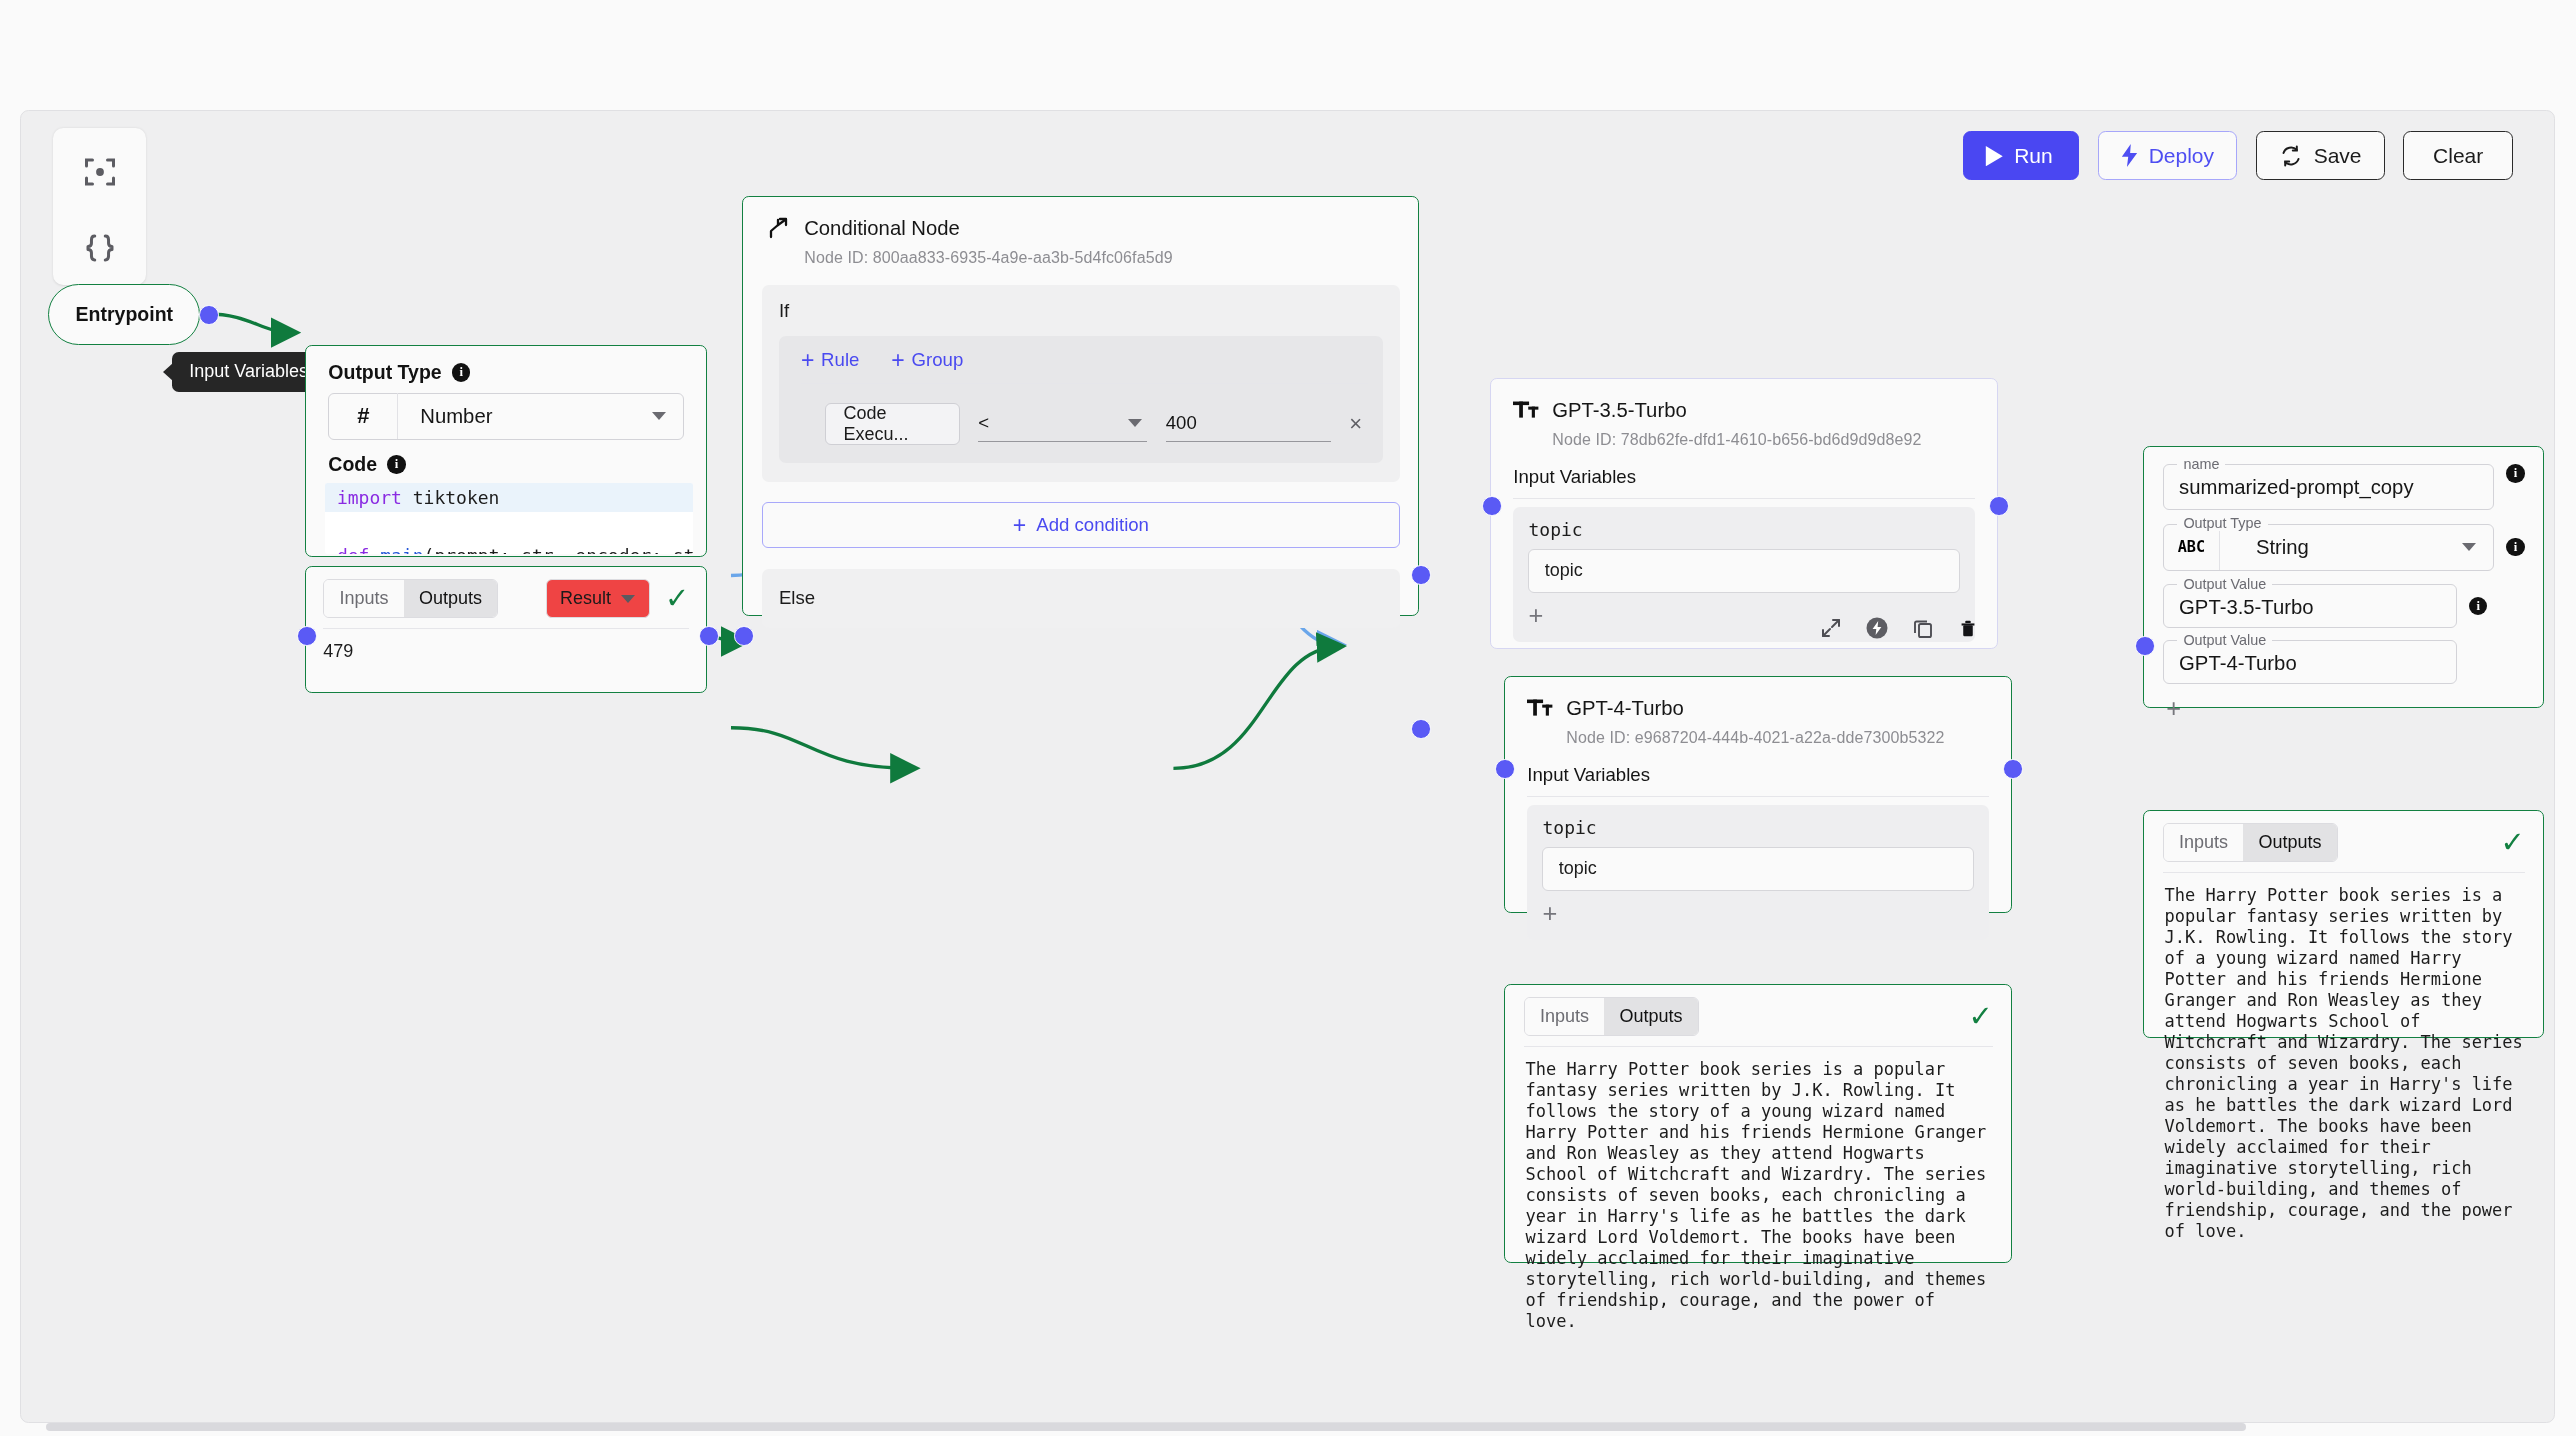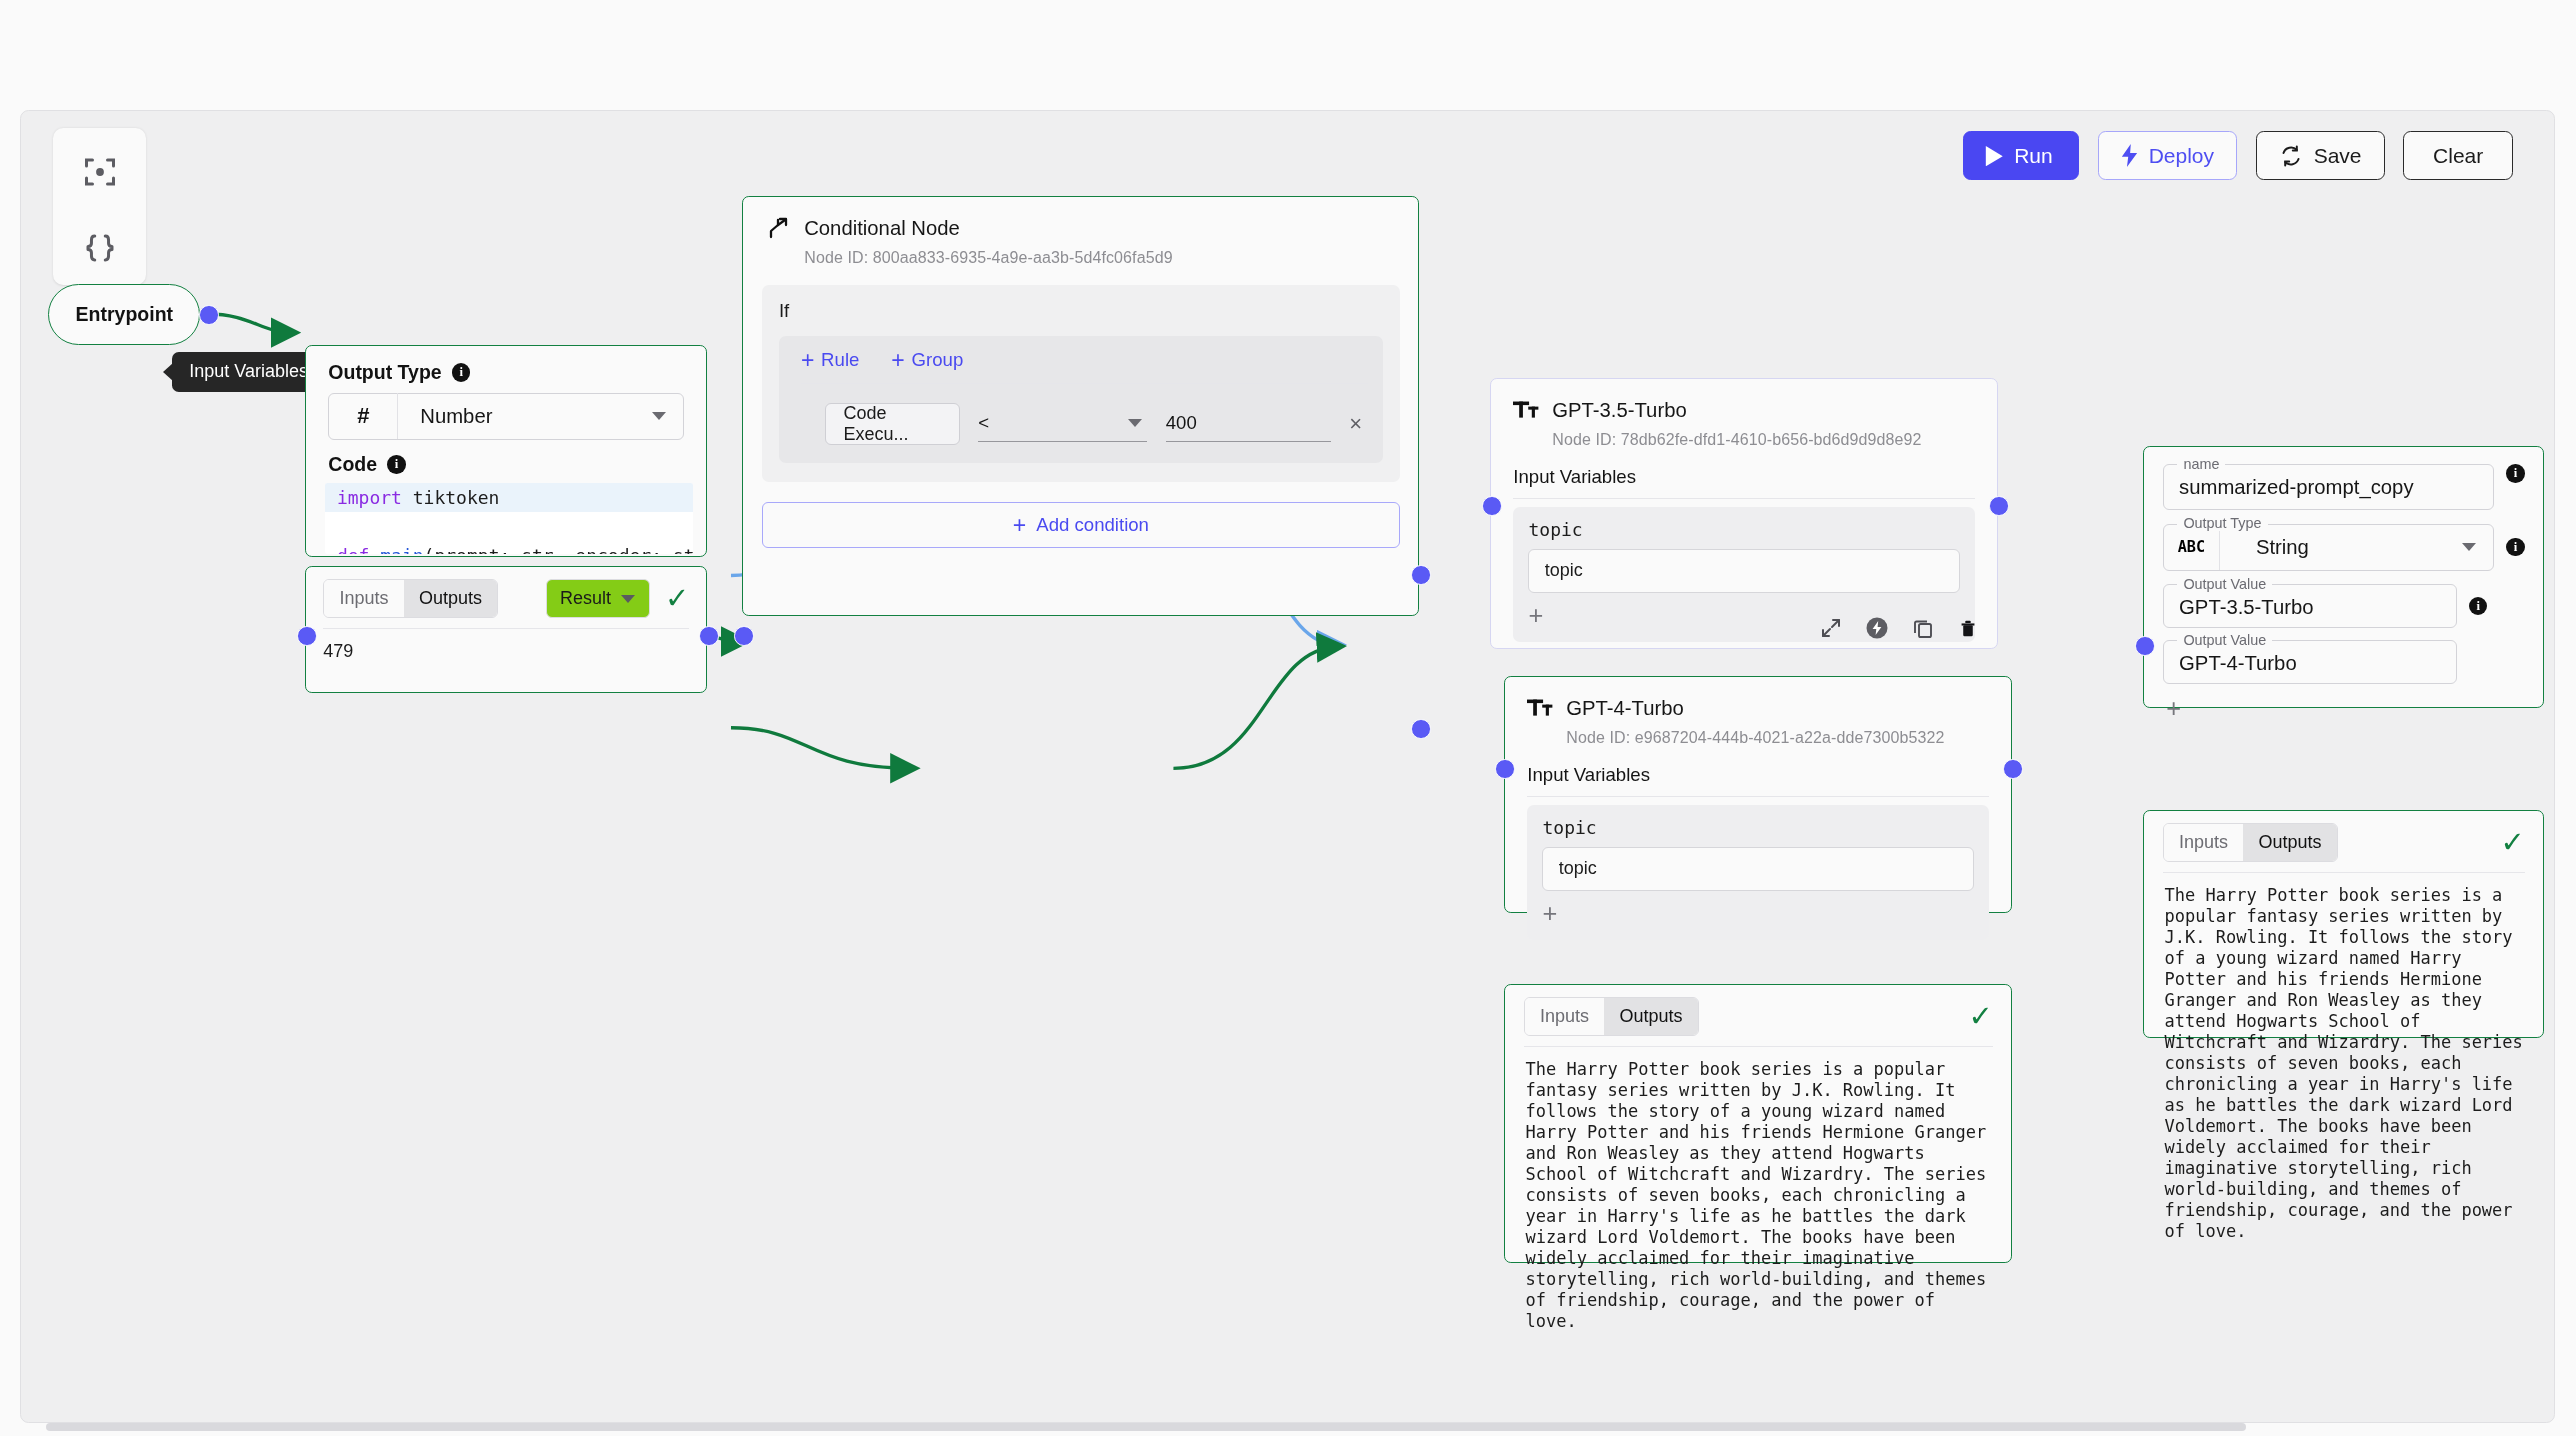--- a/index.html
+++ b/index.html
@@ -96,21 +96,21 @@
   .code-line.hl { background: #eaf3fb; }
   .kw { color: #8a2be2; }
   .fn { color: #2456d8; }
 
   
   .result-panel { position: absolute; background: #fafafa; border: 1.7px solid #128041; border-radius: 6.8px; }
   .seg { display: flex; border: 0.8px solid #dcdce0; border-radius: 6px; overflow: hidden; height: 39px; }
   .seg div { padding: 0 15.2px; display: flex; align-items: center; font-size: 18px; color: #6c6c72; background: #fafafa; cursor: pointer; }
   .seg div.active { background: #e2e2e4; color: #111; font-weight: 500; }
   .mini-select {
-    height: 39px; border: 0.8px solid #dcdce0; border-radius: 6px; background: #84cc16;
+    height: 39px; border: 0.8px solid #dcdce0; border-radius: 6px; background: #ef4444;
     display:flex; align-items:center; gap: 10.2px; padding: 0 13.5px; font-size: 18px; color:#1a1a1a; cursor:pointer;
   }
   .check { color: #128041; font-size: 29px; line-height: 1; }
   .hr { height: 0.8px; background: #e6e6ea; }
   .mono-out { font-family: "DejaVu Sans Mono", monospace; font-size: 17px; line-height: 21px; color: #1c1c1c; white-space: pre-wrap; }
 
   
   .handle {
     position: absolute; width: 19.5px; height: 19.5px; border-radius: 50%;
     background: #5a5af5; border: 1.7px solid #fff; z-index: 6;
@@ -313,20 +313,23 @@
             <div style="font-size:22px;color:#5f5f65;cursor:pointer">×</div>
           </div>
         </div>
       </div>
 
       <div class="add-cond" style="margin:20.3px 18.6px 0 18.6px">
         <span class="plus">+</span>
         <span>Add condition</span>
       </div>
 
+      <div class="cond-section" style="margin:20.3px 18.6px 0 18.6px;height:59px;display:flex;align-items:center;padding-left:17px">
+        <span style="font-size:18.6px;color:#1b1b1b">Else</span>
+      </div>
     </div>
     <div class="handle" style="left:713px;top:515px"></div>
     <div class="handle" style="left:1390px;top:454px"></div>
     <div class="handle" style="left:1390px;top:608px"></div>
 
     <div class="node lav" style="left:1469px;top:267px;width:508px;height:271px;z-index:4">
       <div style="padding:18.6px 0 0 22px">
         <div class="node-title">
           <span class="n-ic">
             <svg width="25.4" height="22" viewBox="0 0 30 26" fill="#101010">

